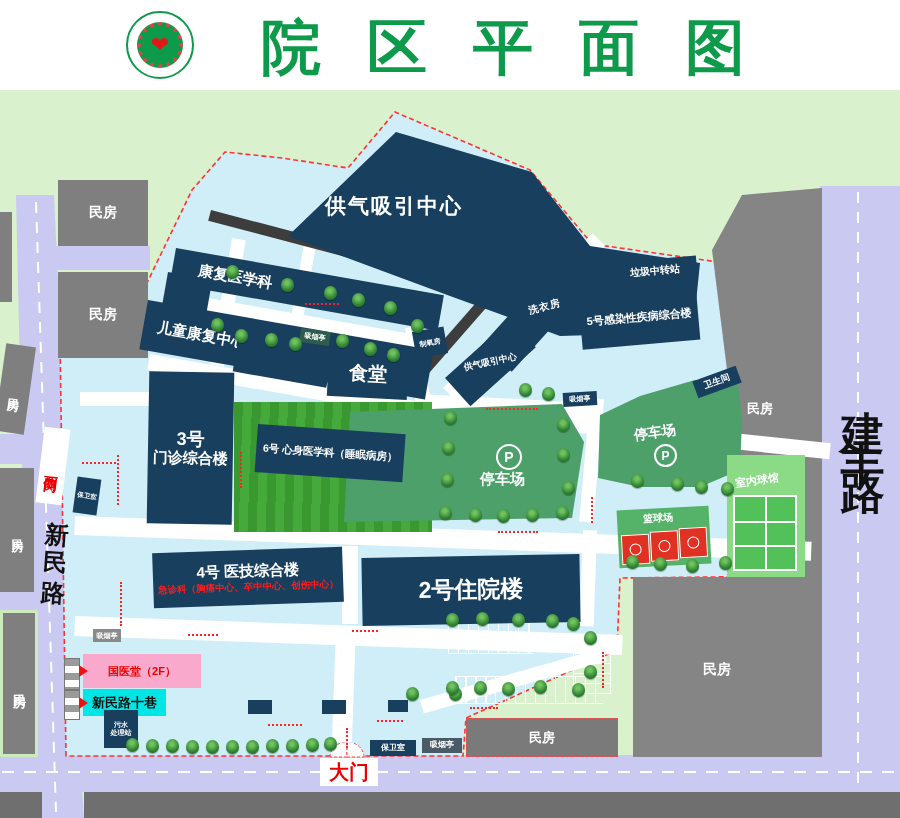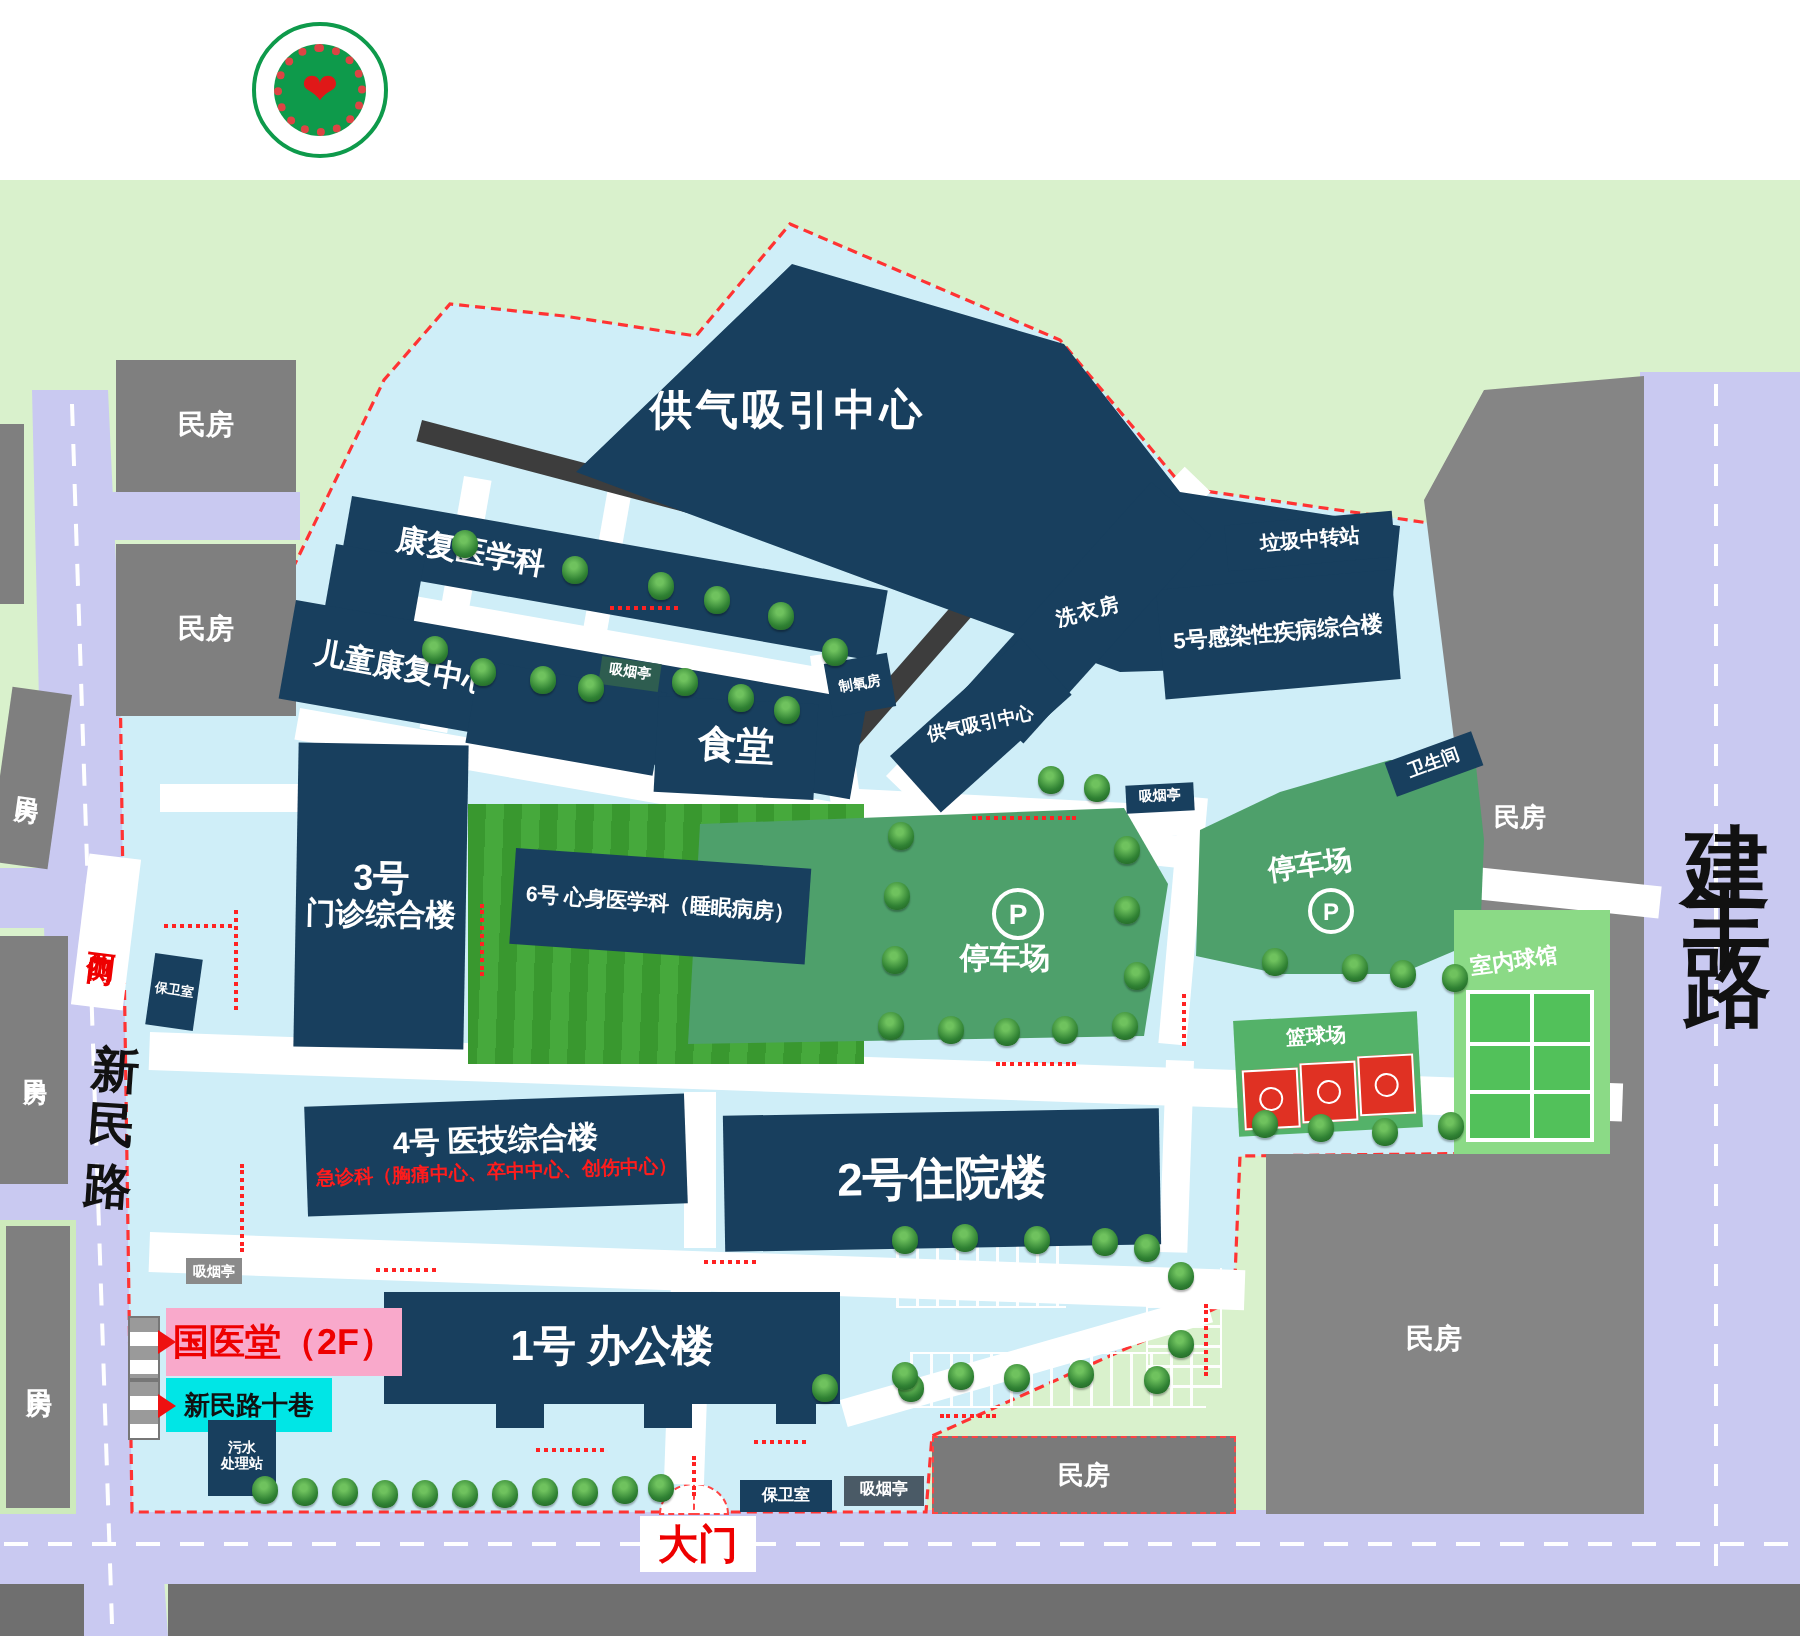--- a/index.html
+++ b/index.html
@@ -50,20 +50,21 @@
     <path d="M330,757 A17,15 0 0 1 347,742 L347,757 Z" fill="#fff" stroke="#ff4444" stroke-width="1" stroke-dasharray="3,2"></path>
     <path d="M364,757 A17,15 0 0 0 347,742 L347,757 Z" fill="#fff" stroke="#ff4444" stroke-width="1" stroke-dasharray="3,2"></path>
   </svg>
 
   <div class="abs" style="left:0;top:0;width:900px;height:90px;background:#fff;"></div>
   <div class="abs" style="left:126px;top:11px;width:64px;height:64px;border-radius:50%;border:2px solid #0e9a4b;background:#fff;display:flex;align-items:center;justify-content:center;">
     <div style="width:46px;height:46px;border-radius:50%;background:#0e9a4b;display:flex;align-items:center;justify-content:center;border:4px dotted #d44;box-sizing:border-box;">
       <span style="color:#e01818;font-size:22px;line-height:1;">❤</span>
     </div>
   </div>
+  <div class="abs lbl" style="left:215px;top:8px;width:570px;text-align:center;font-size:60px;font-weight:bold;color:#0e9a4b;letter-spacing:46px;text-indent:46px;white-space:nowrap;">院区平面图</div>
 
   <div class="gry" style="left:58px;top:180px;width:90px;height:66px;font-size:14px;">
     <span>民房</span>
     </div>
   <div class="gry" style="left:58px;top:272px;width:90px;height:86px;font-size:14px;">
     <span>民房</span>
     </div>
   <div class="gry" style="left:0;top:212px;width:12px;height:90px;"></div>
   <div class="gry" style="left:0;top:345px;width:30px;height:88px;font-size:12px;transform:rotate(8deg);">
     <span class="vtxt">民房</span>
@@ -207,29 +208,26 @@
 
   <div class="bld" style="left:153px;top:550px;width:190px;height:55px;transform:rotate(-2deg);flex-direction:column;">
     <span style="font-size:15px;">4号 医技综合楼</span>
     <span style="font-size:9.5px;color:#ff1c1c;margin-top:3px;">急诊科（胸痛中心、卒中中心、创伤中心）</span>
     </div>
 
   <div class="bld" style="left:362px;top:556px;width:218px;height:68px;transform:rotate(-1deg);">
     <span style="font-size:23px;">2号住院楼</span>
     </div>
 
-  <div class="bld" style="left:192px;top:646px;width:228px;height:56px;">
-    <span style="font-size:21px;">1号 办公楼</span>
-    </div>
   <div class="bld" style="left:248px;top:700px;width:24px;height:14px;"></div>
   <div class="bld" style="left:322px;top:700px;width:24px;height:14px;"></div>
   <div class="bld" style="left:388px;top:700px;width:20px;height:12px;"></div>
 
   <div class="abs" style="left:83px;top:654px;width:118px;height:34px;background:#f9a9cb;display:flex;align-items:center;justify-content:center;">
-    <span style="color:#ee0000;font-weight:bold;font-size:18px;">国医堂（2F）</span>
+    <span style="color:#ee0000;font-weight:bold;font-size:11px;">国医堂（2F）</span>
     </div>
   <div class="abs" style="left:83px;top:689px;width:83px;height:27px;background:#00e6e6;display:flex;align-items:center;justify-content:center;">
     <span style="color:#111;font-weight:bold;font-size:13px;">新民路十巷</span>
     </div>
 
   <div class="bld" style="left:104px;top:710px;width:34px;height:38px;flex-direction:column;">
     <span style="font-size:7px;">污水</span>
     <span style="font-size:7px;">处理站</span>
     </div>
 

